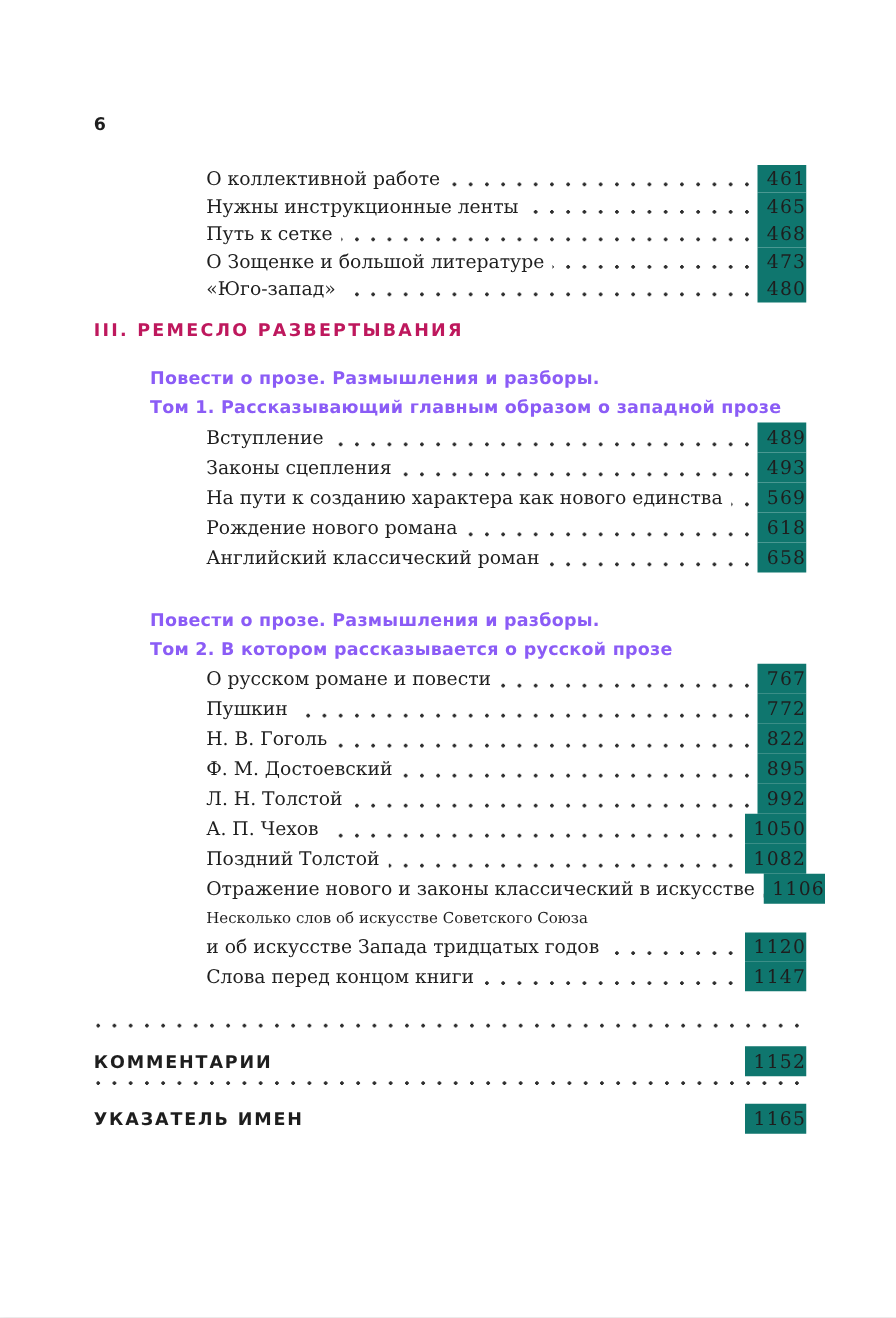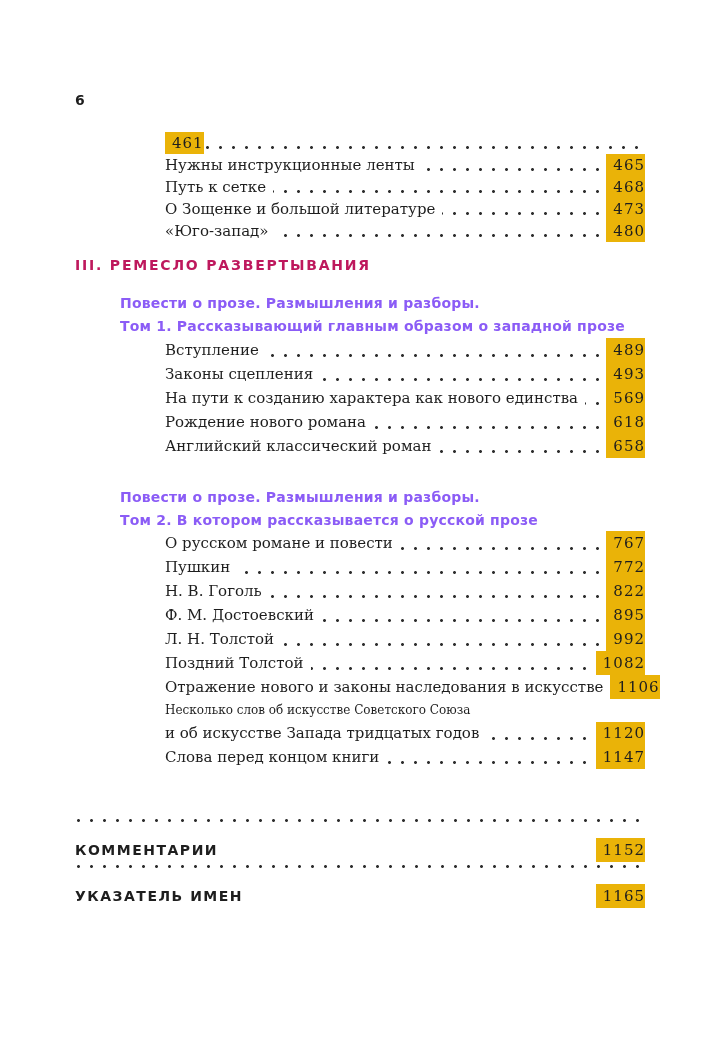--- a/index.html
+++ b/index.html
@@ -25,21 +25,21 @@
     display:flex;justify-content:space-between;align-items:baseline;
   }
   .rh22 .row{height:22px;line-height:22px;}
   .rh24 .row{height:24px;line-height:24px;}
   .rh23 .row{height:23px;line-height:23px;}
   .title{
     position:relative;z-index:1;background:#fff;
     padding-right:7px;font-size:15px;white-space:nowrap;
   }
   .pagenum{
-    position:relative;z-index:1;background:#eab308;
+    position:relative;z-index:1;background:#0f766e;
     padding-left:7px;font-size:15px;letter-spacing:1px;white-space:nowrap;
   }
   .dots{
     position:absolute;left:2px;right:2px;bottom:5px;height:3px;z-index:0;
     background-image:radial-gradient(circle at 1.5px 1.5px, #2e2e2e 1.25px, rgba(0,0,0,0) 1.6px);
     background-size:13px 3px;background-repeat:repeat-x;
   }
   .plainline{font-size:12px;line-height:23px;height:23px;white-space:nowrap;}
   
   .h-part{
@@ -71,20 +71,21 @@
 </head>
 <body>
 
 <div class="page">
 
   <div class="folio">6</div>
 
   <div class="block group-a rh22">
     <div class="row">
       <span class="dots"></span>
+      <span class="title">О коллективной работе</span>
       <span class="pagenum">461</span>
     </div>
     <div class="row">
       <span class="dots"></span>
       <span class="title">Нужны инструкционные ленты</span>
       <span class="pagenum">465</span>
     </div>
     <div class="row">
       <span class="dots"></span>
       <span class="title">Путь к сетке</span>
@@ -163,26 +164,31 @@
       <span class="title">Ф. М. Достоевский</span>
       <span class="pagenum">895</span>
     </div>
     <div class="row">
       <span class="dots"></span>
       <span class="title">Л. Н. Толстой</span>
       <span class="pagenum">992</span>
     </div>
     <div class="row">
       <span class="dots"></span>
+      <span class="title">А. П. Чехов</span>
+      <span class="pagenum">1050</span>
+    </div>
+    <div class="row">
+      <span class="dots"></span>
       <span class="title">Поздний Толстой</span>
       <span class="pagenum">1082</span>
     </div>
     <div class="row">
       <span class="dots"></span>
-      <span class="title">Отражение нового и законы наследования в искусстве</span>
+      <span class="title">Отражение нового и законы классический в искусстве</span>
       <span class="pagenum">1106</span>
     </div>
 
     <div>
       <div class="plainline">Несколько слов об искусстве Советского Союза</div>
       <div class="rh23">
         <div class="row">
           <span class="dots"></span>
           <span class="title">и об искусстве Запада тридцатых годов</span>
           <span class="pagenum">1120</span>

